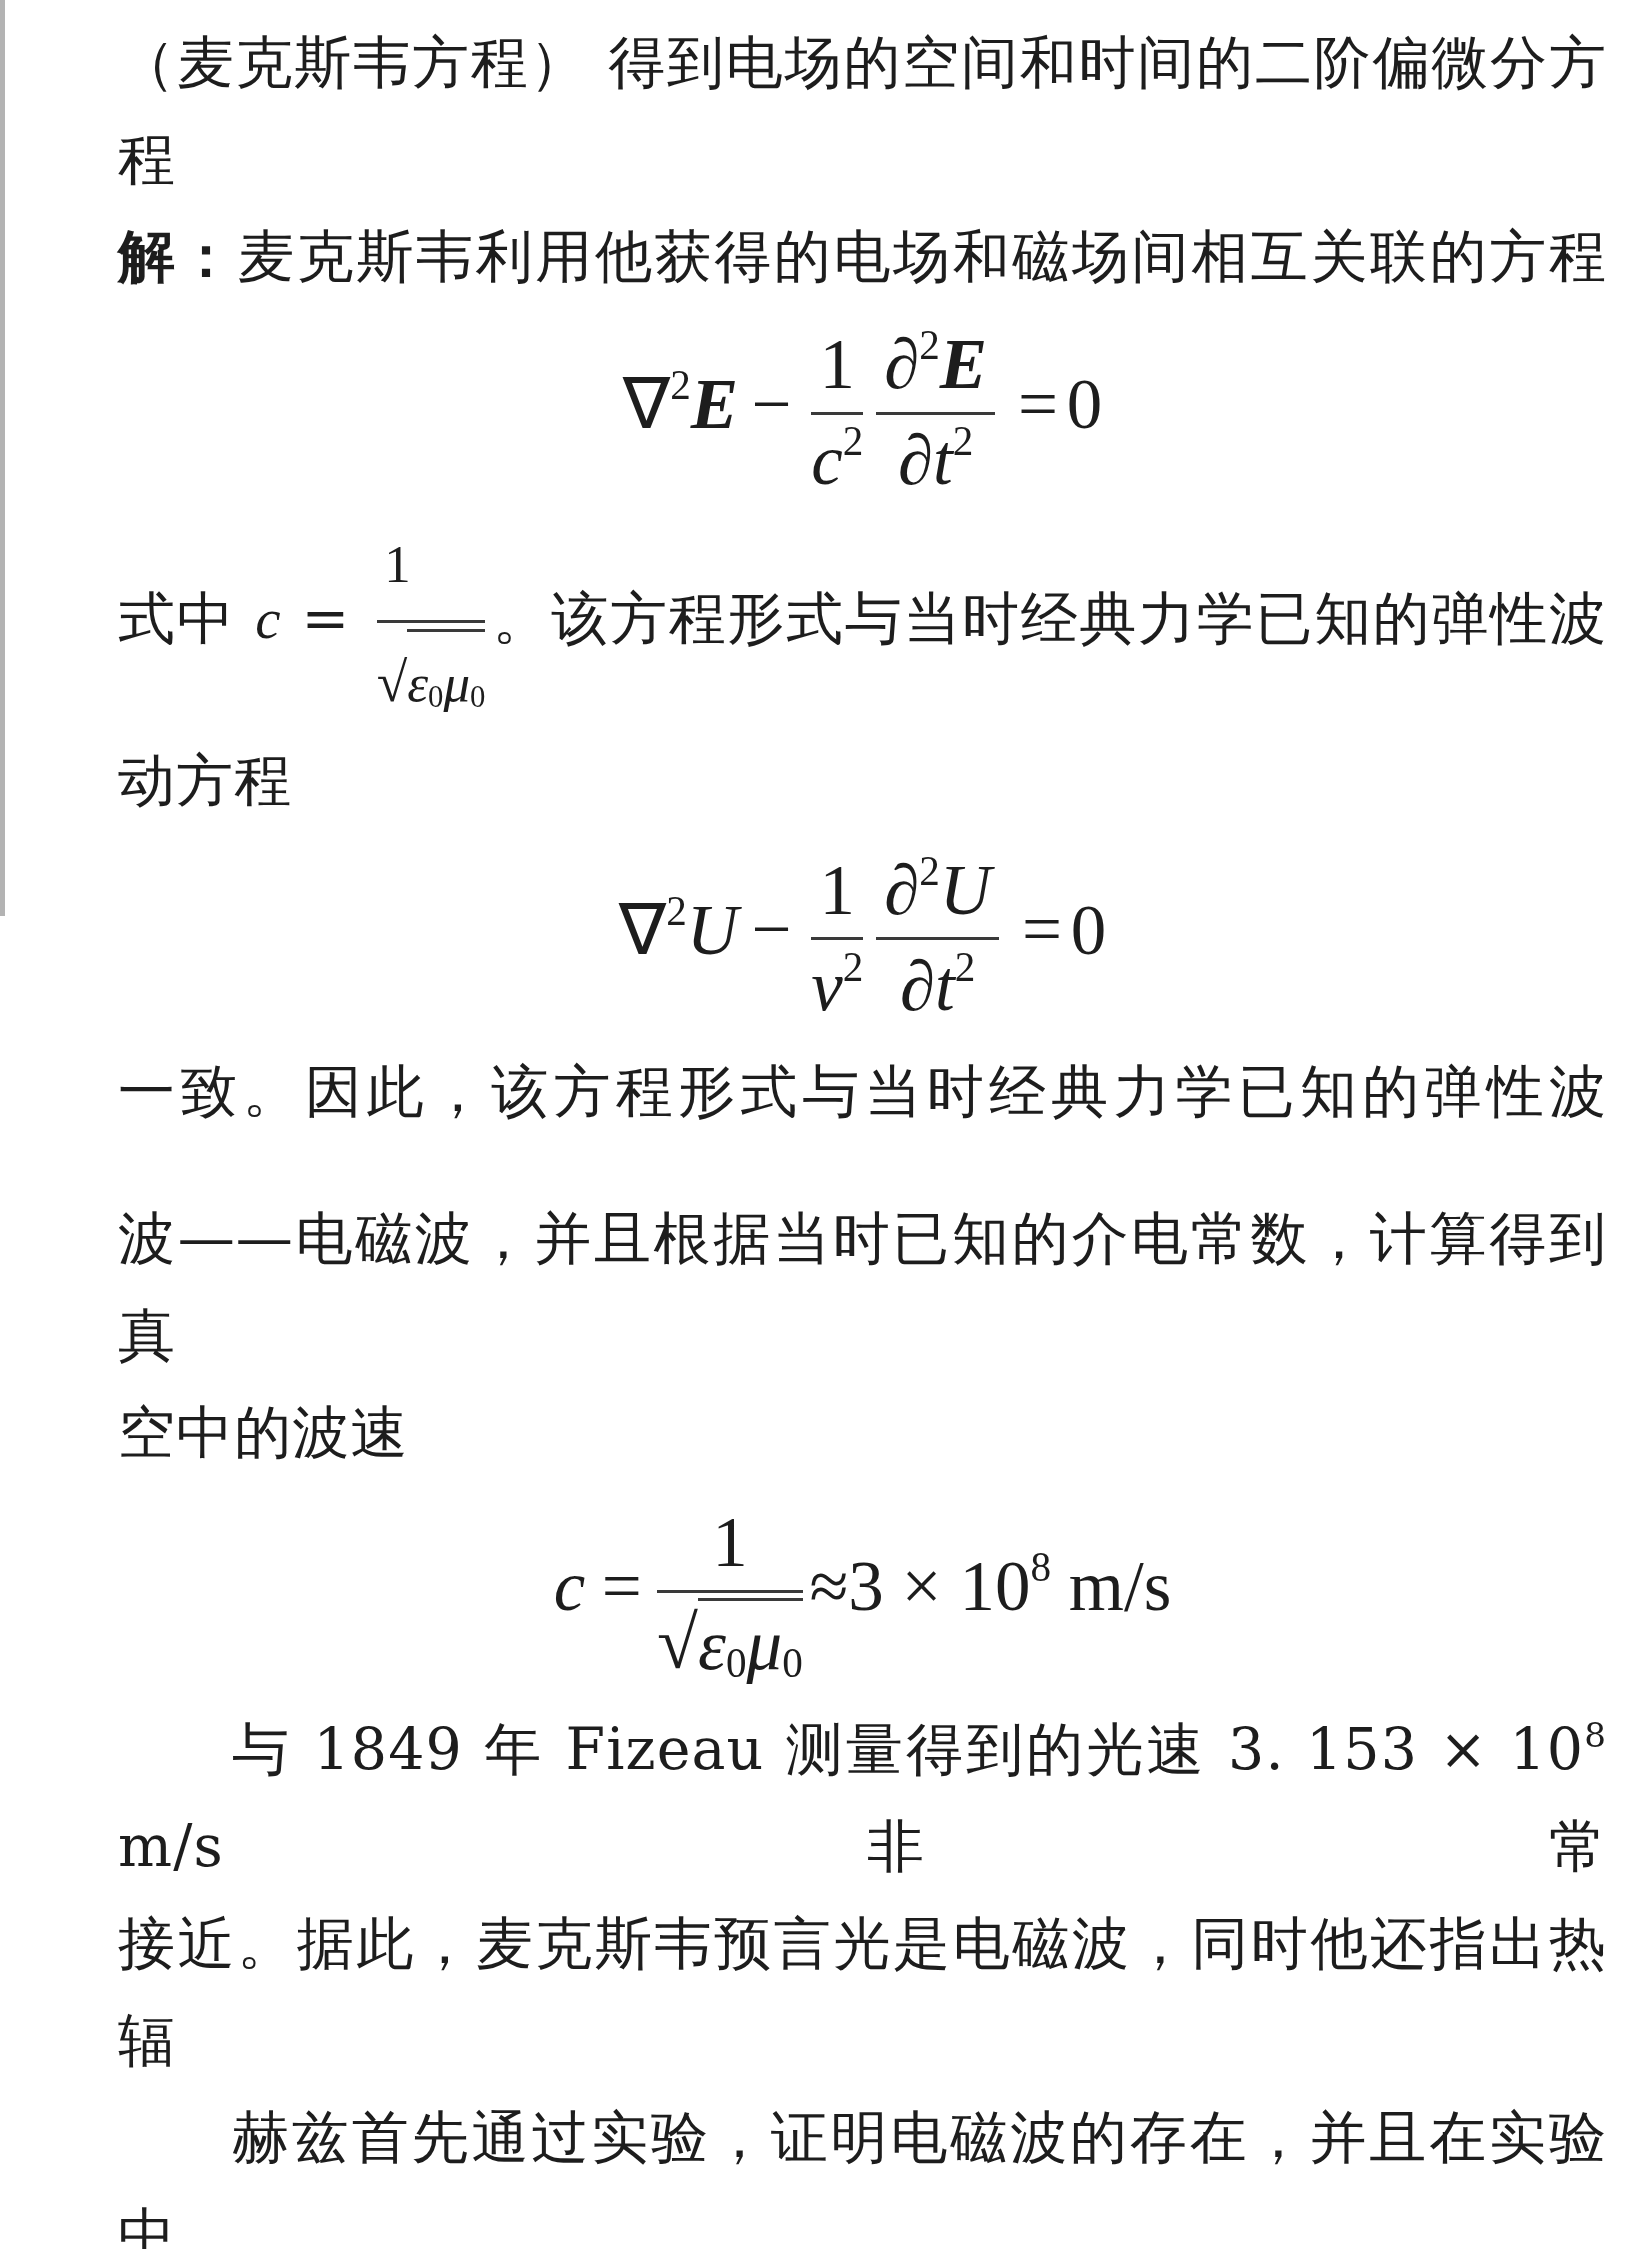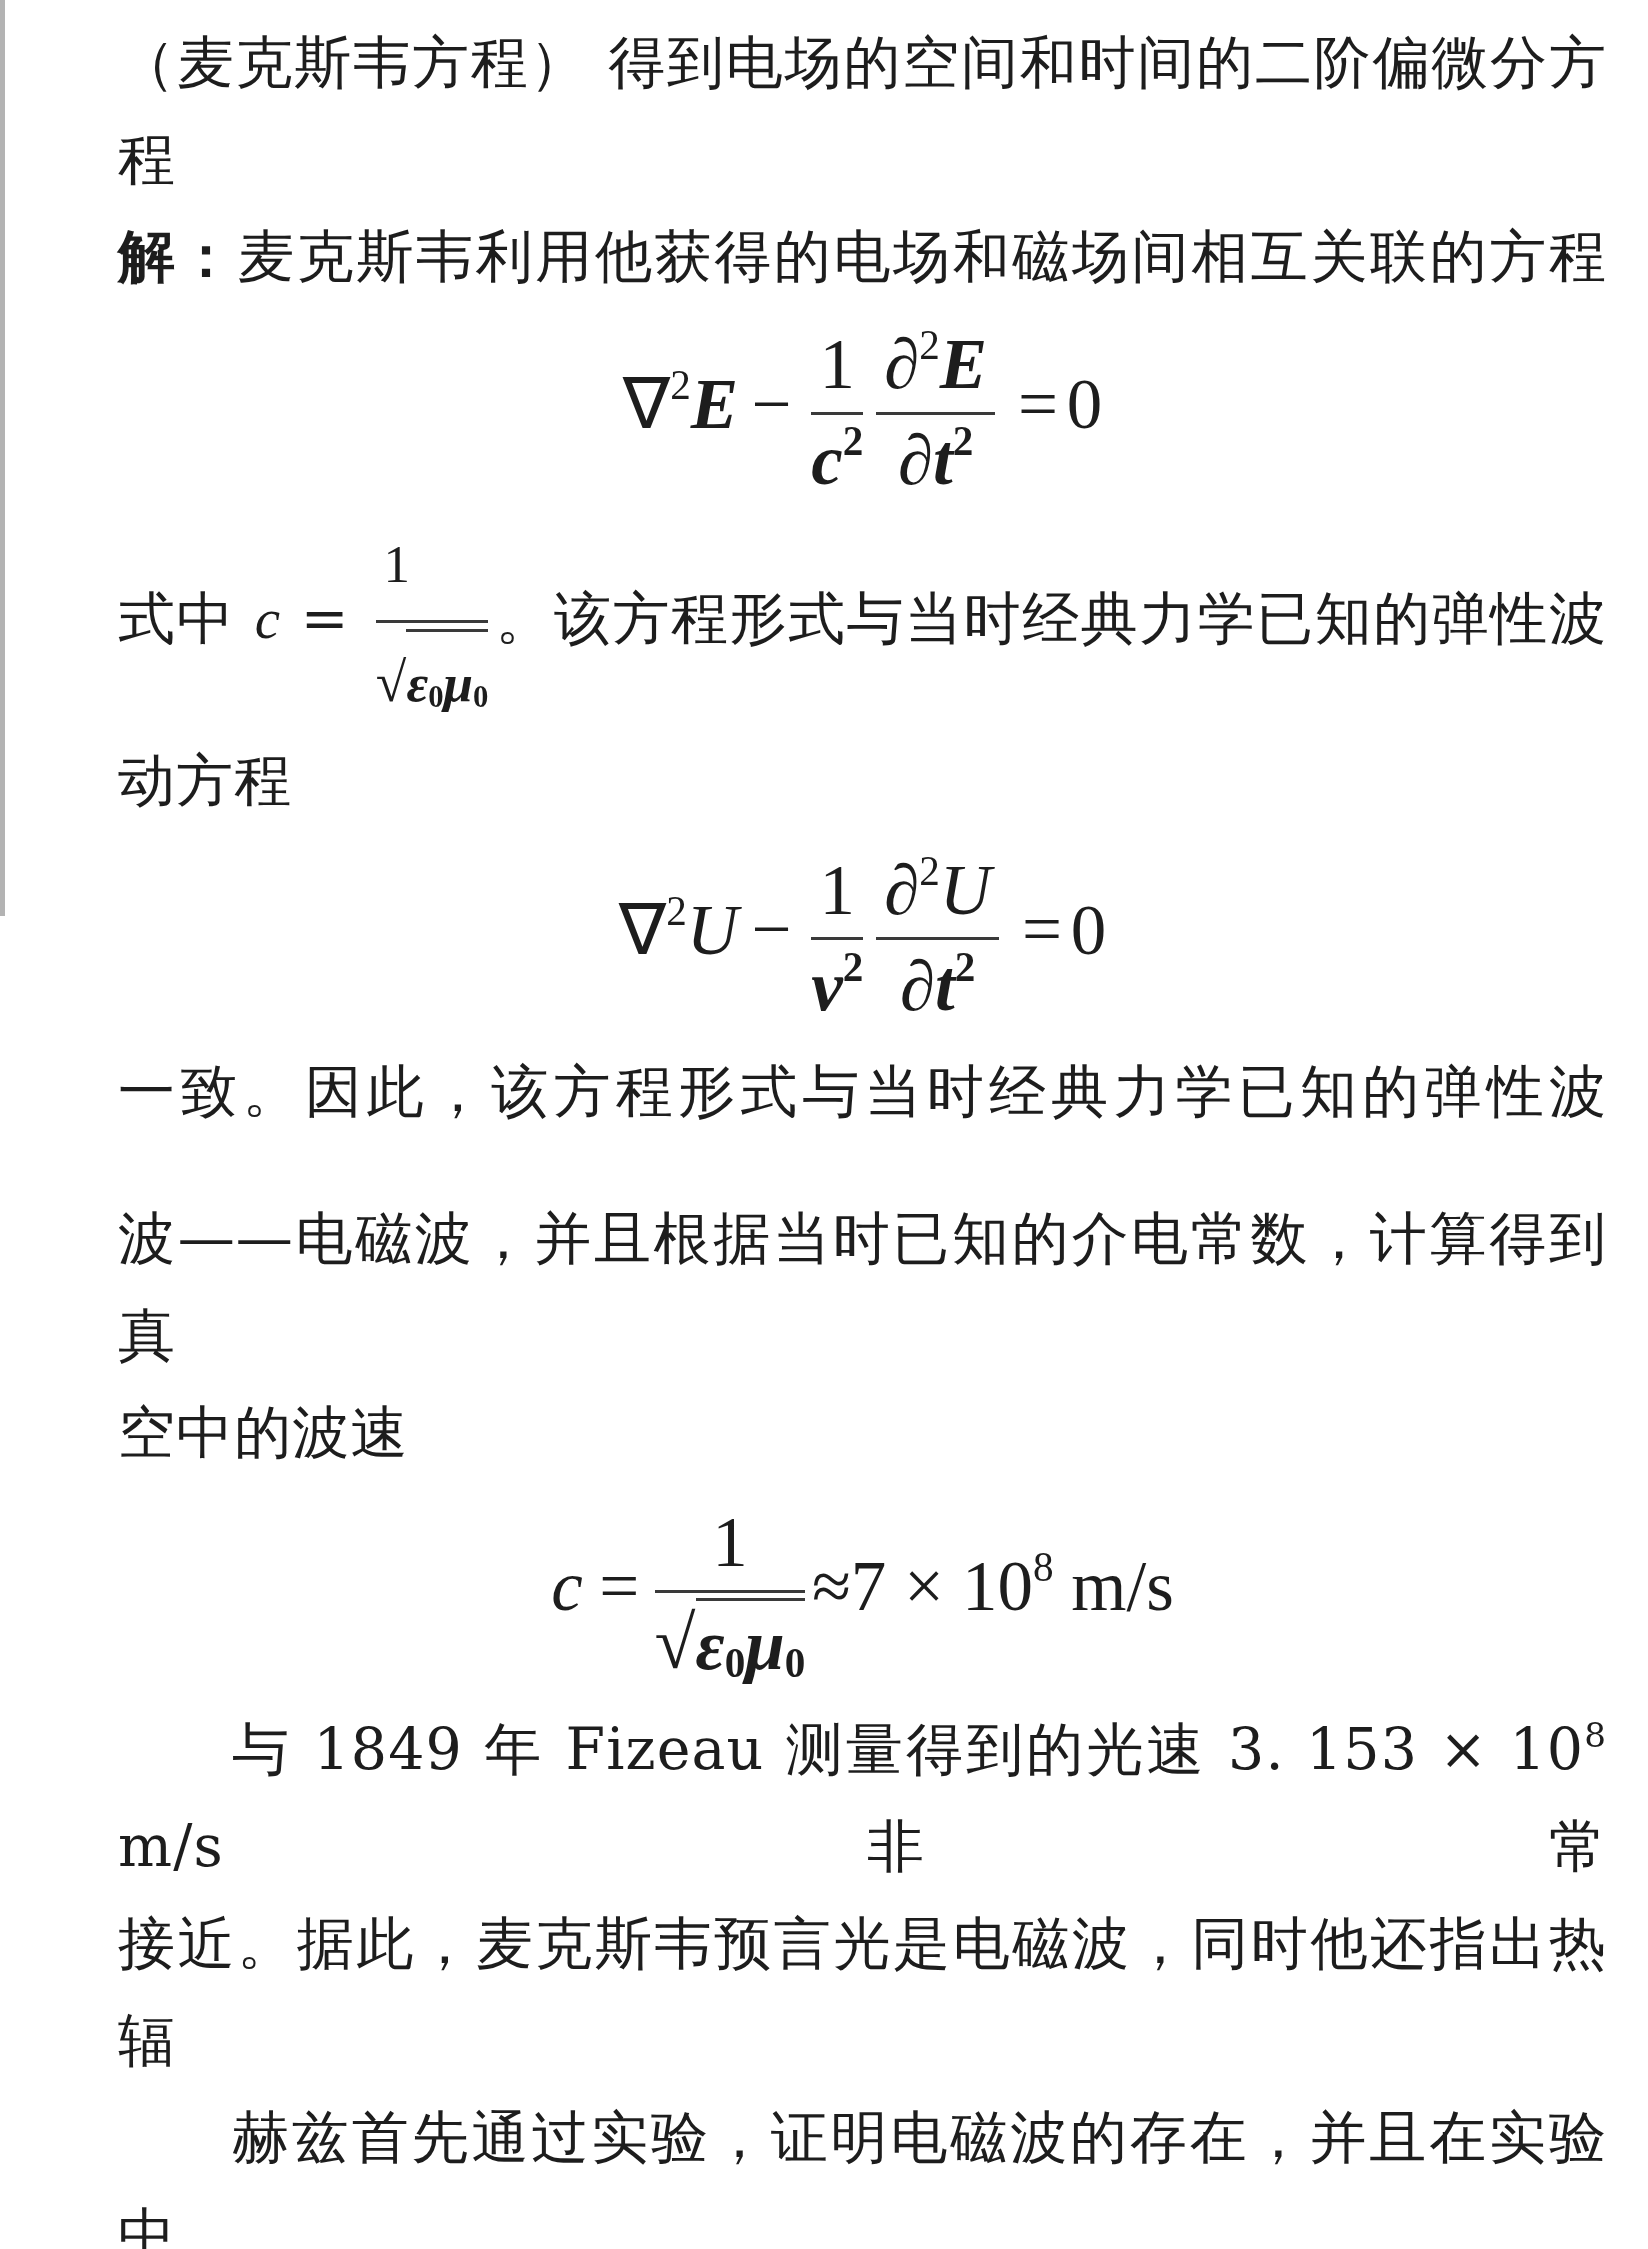--- a/index.html
+++ b/index.html
@@ -74,21 +74,20 @@
     margin: 0 6.6px;
   }
   .frac .top {
     display: block;
     border-bottom: 3.9px solid #3a3a3a;
     padding: 2.2px 7.7px 6.6px;
   }
   .frac .bot {
     display: block;
     padding-top: 5.5px;
-    font-weight: bold;
   }
   .fsup {
     font-size: 0.58em;
     vertical-align: 0.7em;
     line-height: 0;
   }
   .fsub {
     font-size: 0.58em;
     vertical-align: -0.2em;
     line-height: 0;
@@ -135,21 +134,21 @@
   </div>
 
   <div>
     <div class="line"><span>一致。因此，该方程形式与当时经典力学已知的弹性波</span></div>
     <div class="page-gap"></div>
     <div class="line"><span>波——电磁波，并且根据当时已知的介电常数，计算得到真</span></div>
     <div class="line last"><span>空中的波速</span></div>
   </div>
 
   <div class="display-formula df-margin3">
-    <span class="it">c</span><span class="feq">=</span><span class="frac"><span class="top">1</span><span class="bot"><span class="sqrt-sign upr">√</span><span class="rad"><span class="it">ε</span><sub class="fsub">0</sub><span class="it">μ</span><sub class="fsub">0</sub></span></span></span><span class="upr">≈7 × 10</span><sup class="fsup">8</sup><span class="upr"> m/s</span>
+    <span class="it">c</span><span class="feq">=</span><span class="frac"><span class="top">1</span><span class="bot"><span class="sqrt-sign upr">√</span><span class="rad"><span class="it">ε</span><sub class="fsub">0</sub><span class="it">μ</span><sub class="fsub">0</sub></span></span></span><span class="upr">≈3 × 10</span><sup class="fsup">8</sup><span class="upr"> m/s</span>
   </div>
 
   <div>
     <div class="line indent"><span>与 1849 年 Fizeau 测量得到的光速 3. 153 × 10</span><sup class="sup-body">8</sup><span> m/s 非常</span></div>
     <div class="line"><span>接近。据此，麦克斯韦预言光是电磁波，同时他还指出热辐</span></div>
   </div>
 
   <div>
     <div class="line indent"><span>赫兹首先通过实验，证明电磁波的存在，并且在实验中</span></div>
 

